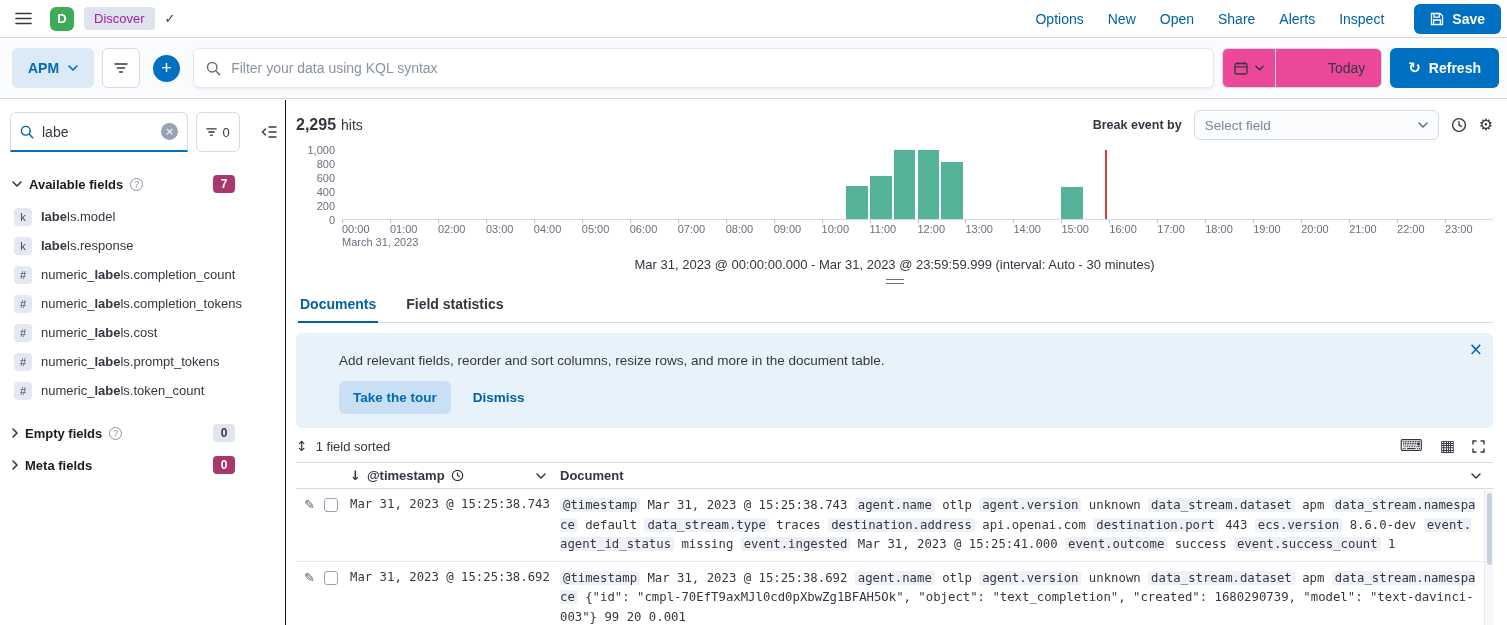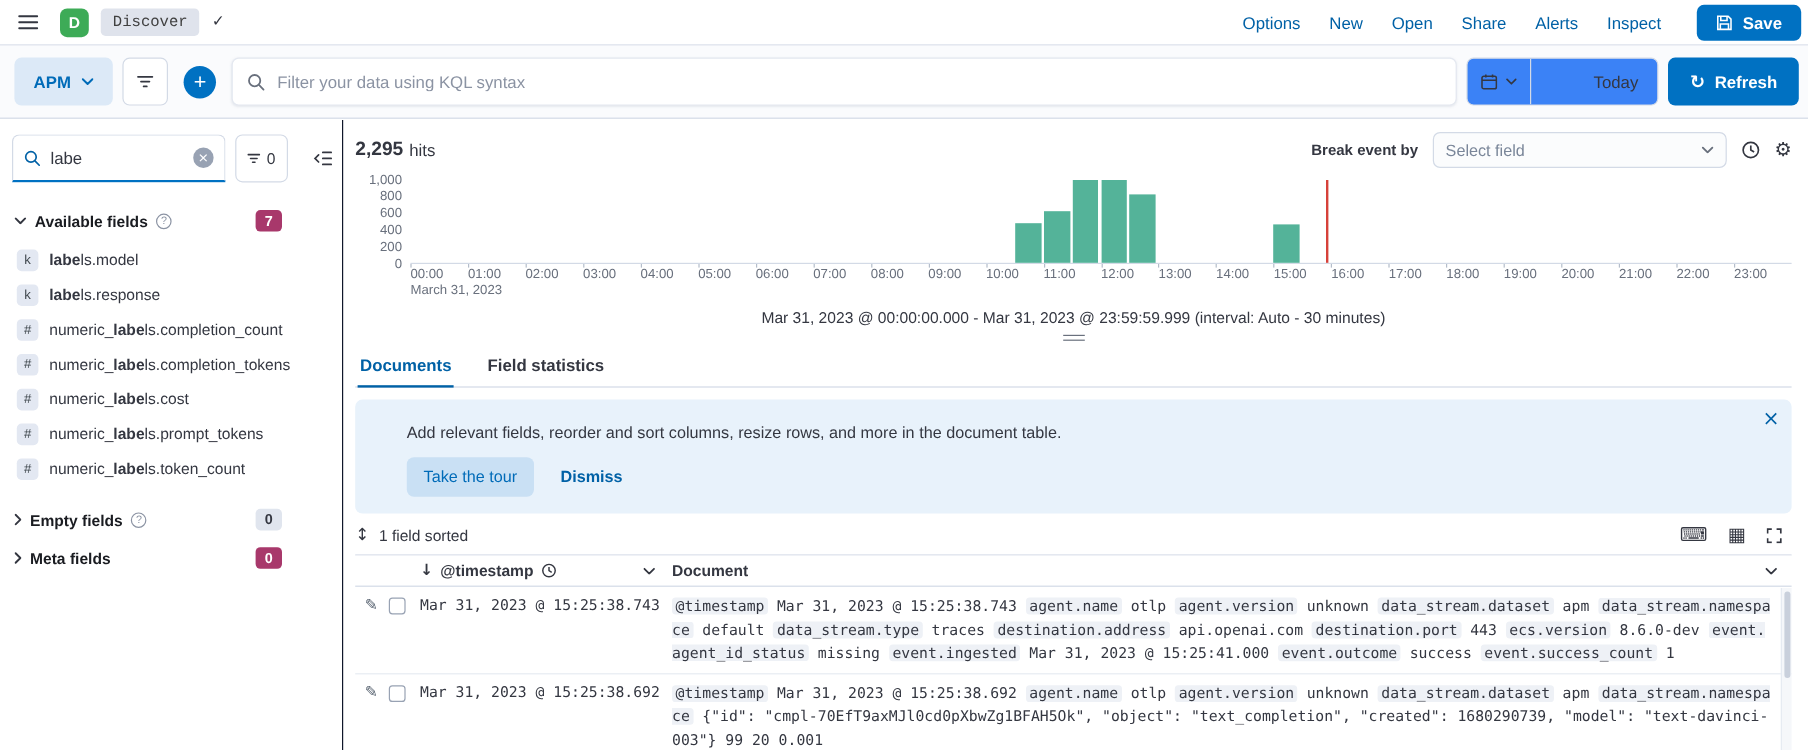--- a/index.html
+++ b/index.html
@@ -6,35 +6,35 @@
   html,body{background:#fff;}
   body{font-family:"Liberation Sans",sans-serif;}
   .uni{font-family:"DejaVu Sans",sans-serif;}
   button{font-family:inherit;background:none;border:none;cursor:pointer;color:inherit;font-size:inherit;}
   .app{position:relative;width:1507px;height:625px;background:#fff;color:#343741;overflow:hidden;font-size:13px;}
 
   
   .topbar{display:flex;align-items:center;gap:10px;height:38px;padding:0 4px 0 6px;border-bottom:1px solid #d3dae6;background:#fff;}
   .menu-btn{width:34px;height:34px;display:flex;align-items:center;justify-content:center;color:#343741;}
   .space-badge{width:24px;height:24px;border-radius:6px;background:var(--space-green,#3dab57);color:#fff;font-weight:700;font-size:13px;display:flex;align-items:center;justify-content:center;cursor:pointer;}
-  .crumb{background:#dfe3ec;border-radius:4px;padding:4px 10px;font-size:13px;color:#404040;cursor:pointer;font-family:Liberation Mono, monospace;}
+  .crumb{background:#dfe3ec;border-radius:4px;padding:4px 10px;font-size:13px;color:#a21caf;cursor:pointer;}
   .check-icon{font-size:13px;color:#343741;}
   .top-links{display:flex;gap:24px;margin-left:auto;margin-right:20px;}
   .top-link{color:var(--link,#0061a6);font-size:14px;text-decoration:none;}
   .save-btn{display:flex;align-items:center;gap:8px;background:var(--accent,#0071c2);color:#fff;font-size:14px;font-weight:600;height:30px;padding:0 16px;border-radius:6px;margin-right:2px;}
 
   
   .toolbar{display:flex;align-items:center;gap:8px;height:61px;padding:0 8px 0 12px;background:#fafbfd;border-bottom:1px solid #d3dae6;}
   .dataview-btn{display:flex;align-items:center;gap:9px;height:40px;padding:0 16px;background:#dce9f7;color:#006bb8;font-weight:600;font-size:14px;border-radius:6px;}
   .tool-icon-btn{width:38px;height:40px;border:1px solid #d3dae6;background:#fff;border-radius:6px;display:flex;align-items:center;justify-content:center;color:#343741;}
   .add-filter{width:27px;height:27px;border-radius:50%;background:var(--accent,#0071c2);color:#fff;font-size:18px;line-height:1;display:flex;align-items:center;justify-content:center;margin:0 5px;}
   .kql{flex:1;display:flex;align-items:center;gap:10px;height:40px;background:#fff;border:1px solid #e4e8f0;border-radius:6px;padding:0 12px;box-shadow:0 1px 2px rgba(152,162,179,.2);}
   .kql input{flex:1;border:none;outline:none;font-size:14px;color:#1d4ed8;background:transparent;min-width:0;}
   .kql input::placeholder{color:#8b93a3;}
-  .date-group{display:flex;height:40px;border:1px solid #d3dae6;border-radius:6px;background:#3b82f6;overflow:hidden;flex:none;gap:36px;}
+  .date-group{display:flex;height:40px;border:1px solid #d3dae6;border-radius:6px;background:#ec4899;overflow:hidden;flex:none;gap:36px;}
   .cal-btn{display:flex;align-items:center;gap:7px;padding:0 11px;border-right:1px solid #d3dae6;color:#343741;}
   .today-btn{padding:0 16px;font-size:14px;color:#343741;display:flex;align-items:center;}
   .refresh-btn{display:flex;align-items:center;gap:8px;height:40px;padding:0 18px;background:var(--accent,#0071c2);color:#fff;font-size:14px;font-weight:600;border-radius:6px;flex:none;}
 
   
   .content{position:absolute;top:100px;left:0;right:0;bottom:0;display:flex;}
 
   
   .sidebar{width:286px;flex:none;border-right:1px solid #0f172a;padding:12px 8px 16px 10px;background:#fff;}
   .sb-top{display:flex;align-items:center;gap:8px;margin-bottom:16px;}
@@ -86,21 +86,21 @@
   .tab.active{color:var(--link,#0061a6);}
   .tab.active::after{content:'';position:absolute;left:0;right:0;bottom:-1px;height:2px;background:var(--link,#0061a6);}
 
   
   .callout{margin-top:10px;background:var(--callout-bg,#e8f2fb);border-radius:6px;padding:13px 16px 14px;position:relative;}
   .co-head{display:flex;align-items:center;gap:10px;}
   .co-title{font-size:15px;font-weight:600;color:var(--link,#0061a6);}
   .co-close{position:absolute;top:8px;right:10px;color:var(--link,#0061a6);font-size:17px;line-height:1;}
   .co-body{margin:7px 0 0 27px;font-size:13.5px;color:#343741;}
   .co-actions{margin:13px 0 0 27px;display:flex;align-items:center;gap:22px;}
-  .tour-btn{background:#c9e0f4;color:#006bb8;font-weight:400;font-size:13.5px;padding:9px 14px;border-radius:6px;}
+  .tour-btn{background:#c9e0f4;color:#006bb8;font-weight:700;font-size:13.5px;padding:9px 14px;border-radius:6px;}
   .dismiss-link{color:var(--link,#0061a6);font-weight:600;font-size:13.5px;}
 
   
   .sorted-row{display:flex;align-items:center;gap:8px;height:32px;margin-top:2px;}
   .sorted-label{font-size:13px;}
   .grid-icons{margin-left:auto;display:flex;gap:17px;color:#343741;align-items:center;padding-right:8px;}
   .grid-icons .ic{font-size:16px;line-height:1;display:flex;align-items:center;}
   .grid{border-top:1px solid #d3dae6;position:relative;flex:1;min-height:0;}
   .grid-header{display:grid;grid-template-columns:54px 210px 1fr;align-items:center;height:26px;border-bottom:1px solid #d3dae6;font-weight:700;font-size:13px;background:#fff;}
   .gh-ts{display:flex;align-items:center;gap:6px;padding-right:14px;}

